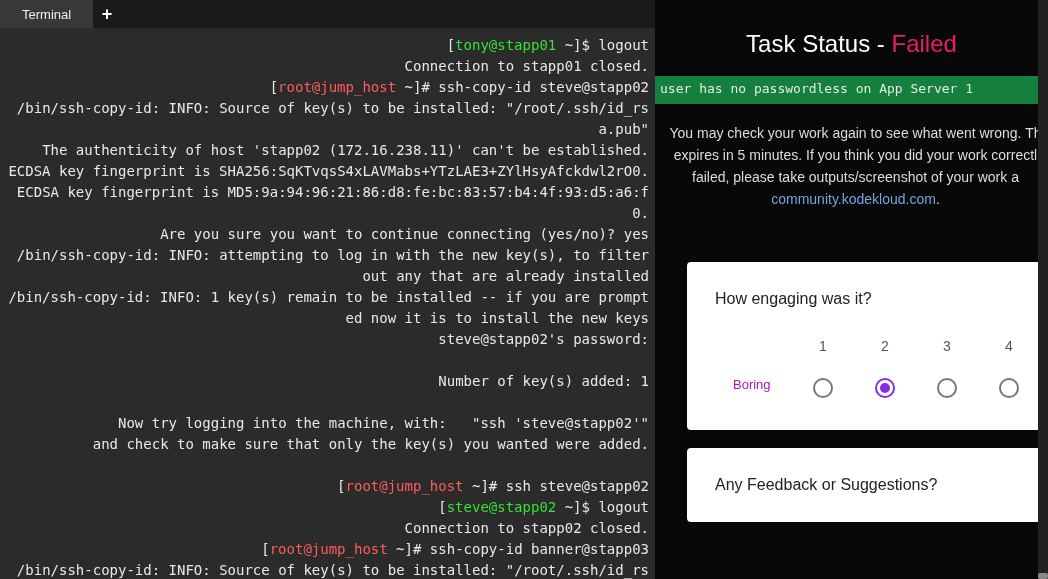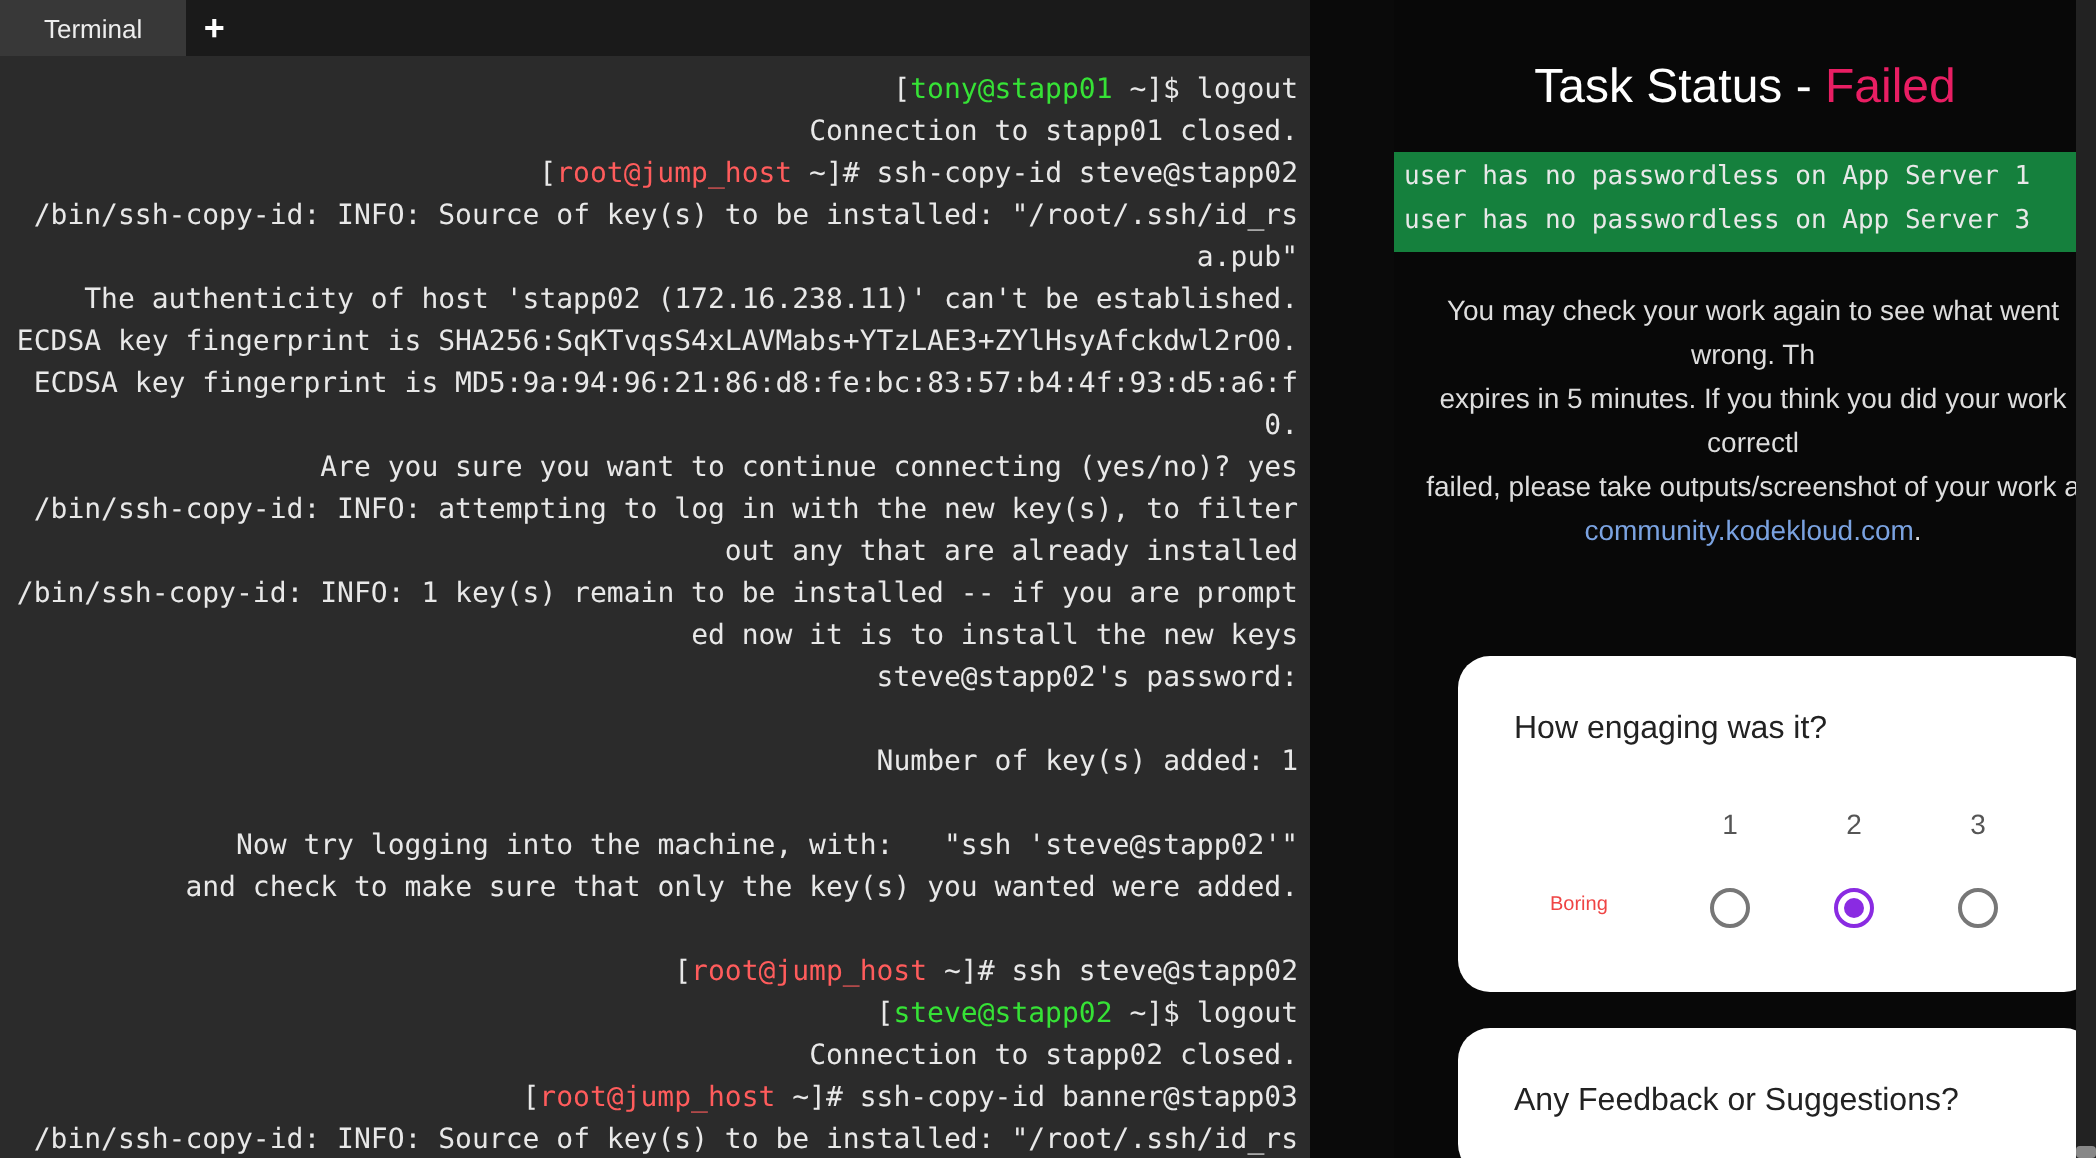--- a/index.html
+++ b/index.html
@@ -59,21 +59,20 @@
   .p-user { color: #36e236; }
   .p-root { color: #ff5c5c; }
   .p-host { color: #e8e8e8; }
 
   .right-pane {
     flex: 1;
     background: #080808;
     position: relative;
     height: 579px;
     overflow: hidden;
-    margin-left: 42px;
   }
   .task-title {
     text-align: center;
     color: #fff;
     font-size: 24px;
     font-weight: 400;
     padding: 30px 10px 18px;
   }
   .task-title .failed { color: #e91e63; }
   .checks {
@@ -87,32 +86,32 @@
   .hint {
     color: #ddd;
     font-size: 14px;
     line-height: 22px;
     text-align: center;
     padding: 18px 2px 0 10px;
   }
   .hint a { color: #7aa2e0; text-decoration: none; }
   .card {
     background: #fff;
-    border-radius: 16px;
+    border-radius: 4px;
     margin: 52px 0 0 32px;
     padding: 28px 28px 32px 28px;
     color: #222;
     position: relative;
   }
   .card.second { margin-top: 18px; padding-bottom: 28px;}
   .q-title { font-size: 16px; color: #222; margin-bottom: 30px; }
   .scale-label {
     width: 80px;
-    font-size: 10px;
-    color: #ef4444;
+    font-size: 13px;
+    color: #a21caf;
     text-align: left;
     padding-left: 18px;
   }
   .scale-cols {
     display: flex;
     gap: 42px;
     margin-left: 18px;
   }
   .scale-col {
     display: flex;
@@ -165,21 +164,20 @@
   </div>
   <div class="terminal-body" id="termbody"><div><span class="p-host">[</span><span class="p-user">tony@stapp01</span><span class="p-host"> ~]$ </span><span>logout</span></div><div>Connection to stapp01 closed.</div><div><span class="p-host">[</span><span class="p-root">root@jump_host</span><span class="p-host"> ~]# </span><span>ssh-copy-id steve@stapp02</span></div><div>/bin/ssh-copy-id: INFO: Source of key(s) to be installed: "/root/.ssh/id_rsa.pub"</div><div>The authenticity of host 'stapp02 (172.16.238.11)' can't be established.</div><div>ECDSA key fingerprint is SHA256:SqKTvqsS4xLAVMabs+YTzLAE3+ZYlHsyAfckdwl2rO0.</div><div>ECDSA key fingerprint is MD5:9a:94:96:21:86:d8:fe:bc:83:57:b4:4f:93:d5:a6:f0.</div><div>Are you sure you want to continue connecting (yes/no)? yes</div><div>/bin/ssh-copy-id: INFO: attempting to log in with the new key(s), to filter out any that are already installed</div><div>/bin/ssh-copy-id: INFO: 1 key(s) remain to be installed -- if you are prompted now it is to install the new keys</div><div>steve@stapp02's password:</div><div>&nbsp;</div><div>Number of key(s) added: 1</div><div>&nbsp;</div><div>Now try logging into the machine, with:   "ssh 'steve@stapp02'"</div><div>and check to make sure that only the key(s) you wanted were added.</div><div>&nbsp;</div><div><span class="p-host">[</span><span class="p-root">root@jump_host</span><span class="p-host"> ~]# </span><span>ssh steve@stapp02</span></div><div><span class="p-host">[</span><span class="p-user">steve@stapp02</span><span class="p-host"> ~]$ </span><span>logout</span></div><div>Connection to stapp02 closed.</div><div><span class="p-host">[</span><span class="p-root">root@jump_host</span><span class="p-host"> ~]# </span><span>ssh-copy-id banner@stapp03</span></div><div>/bin/ssh-copy-id: INFO: Source of key(s) to be installed: "/root/.ssh/id_rsa.pu</div></div>
 </div>
 
 <div class="right-pane">
   <div class="task-title">
     <span>Task Status - </span><span class="failed">Failed</span>
   </div>
   <div class="checks">
     <div>user has no passwordless on App Server 1</div>
-    <div>user has no passwordless on App Server 3</div>
   </div>
   <div class="hint">
     <span>You may check your work again to see what went wrong. Th</span><br>
     <span>expires in 5 minutes. If you think you did your work correctl</span><br>
     <span>failed, please take outputs/screenshot of your work a</span><br>
     <a>community.kodekloud.com</a><span>.</span>
   </div>
 
   <div class="card">
     <div class="q-title">How engaging was it?</div>

